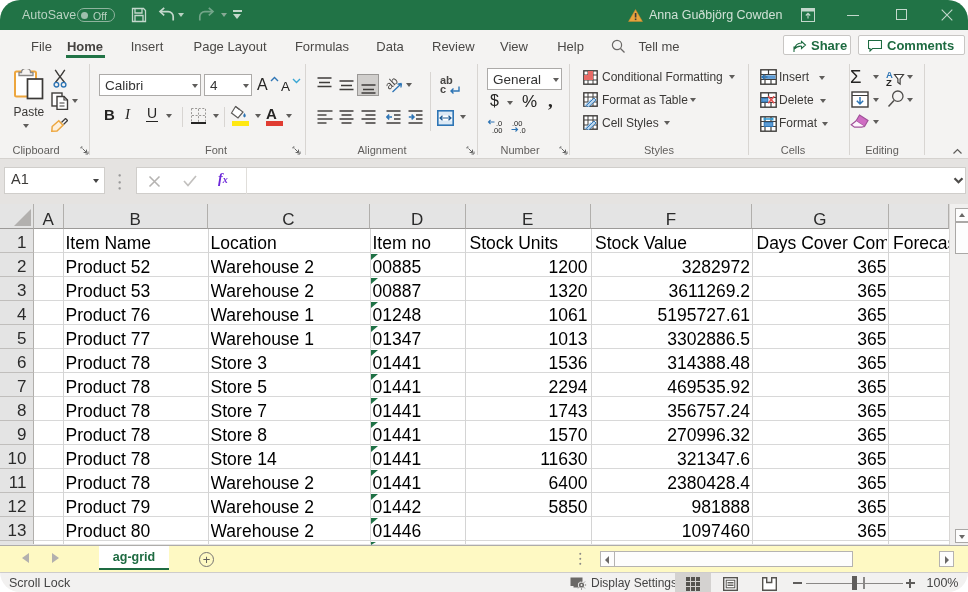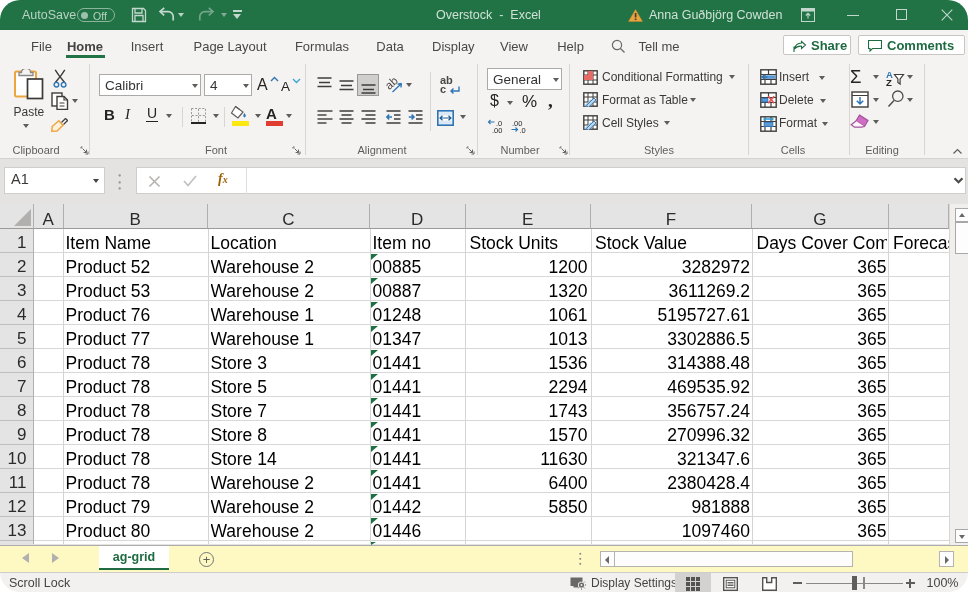--- a/index.html
+++ b/index.html
@@ -67,21 +67,20 @@
       <path d="M6.2 0.8 L2 4.6 L6.2 8.4" fill="none" stroke="#c3d8cc" stroke-width="1.7"></path>
     </svg>
     <span class="abs" style="left:178px; top:13px; width:0; height:0; border-left:3.5px solid transparent; border-right:3.5px solid transparent; border-top:4px solid #b9d2c2;"></span>
     <svg class="abs" style="left:198px; top:7px; opacity:.5;" width="17" height="16" viewBox="0 0 17 16">
       <path d="M15 4.6 H6.8 A5 5 0 0 0 1.8 9.6 V13.5" fill="none" stroke="#c3d8cc" stroke-width="1.7"></path>
       <path d="M10.8 0.8 L15 4.6 L10.8 8.4" fill="none" stroke="#c3d8cc" stroke-width="1.7"></path>
     </svg>
     <span class="abs" style="left:221px; top:13px; width:0; height:0; border-left:3.5px solid transparent; border-right:3.5px solid transparent; border-top:4px solid #87a995;"></span>
     <span class="abs" style="left:233px; top:10px; width:9px; height:1.5px; background:#c3d8cc;"></span>
     <span class="abs" style="left:233px; top:14px; width:0; height:0; border-left:4.5px solid transparent; border-right:4.5px solid transparent; border-top:5px solid #c3d8cc;"></span>
-    <span class="tb-txt" style="left:436px; color:#d0e1d6;">Overstock&nbsp; -&nbsp; Excel</span>
     <svg class="abs" style="left:628px; top:9px;" width="15" height="13" viewBox="0 0 15 13">
       <path d="M7.5 0.5 L14.5 12.5 H0.5 Z" fill="#e8a33d" stroke="#c98a2e" stroke-width="0.5"></path>
       <rect x="6.8" y="4" width="1.6" height="4.5" fill="#3a3a3a"></rect>
       <rect x="6.8" y="9.5" width="1.6" height="1.6" fill="#3a3a3a"></rect>
     </svg>
     <span class="tb-txt" style="left:649px; color:#d0e1d6; font-size:12.5px;">Anna Guðbjörg Cowden</span>
     <svg class="abs" style="left:801px; top:8px;" width="14" height="14" viewBox="0 0 14 14">
       <rect x="0.5" y="0.5" width="13" height="13" fill="none" stroke="#c3d8cc" stroke-width="1"></rect>
       <rect x="0.5" y="0.5" width="13" height="3" fill="#c3d8cc"></rect>
       <path d="M7 10.5 V5.5 M4.8 7.5 L7 5.3 L9.2 7.5" fill="none" stroke="#c3d8cc" stroke-width="1.1"></path>
@@ -93,21 +92,21 @@
     </svg>
   </div>
   <div id="tabrow">
     <span class="rtab" style="left:29px; width:25px;">File</span>
     <span class="rtab" style="left:66px; width:38px; color:#454341; font-weight:bold;">Home</span>
     <span class="abs" style="left:65.5px; top:25px; width:39px; height:3px; background:#217346;"></span>
     <span class="rtab" style="left:130px; width:34px;">Insert</span>
     <span class="rtab" style="left:190px; width:80px;">Page Layout</span>
     <span class="rtab" style="left:294px; width:56px;">Formulas</span>
     <span class="rtab" style="left:375px; width:30px;">Data</span>
-    <span class="rtab" style="left:432px; width:42px;">Display</span>
+    <span class="rtab" style="left:432px; width:42px;">Review</span>
     <span class="rtab" style="left:499px; width:30px;">View</span>
     <span class="rtab" style="left:557px; width:27px;">Help</span>
     <svg class="abs" style="left:611px; top:9px;" width="15" height="15" viewBox="0 0 15 15">
       <circle cx="6" cy="6" r="4.6" fill="none" stroke="#6a6866" stroke-width="1.2"></circle>
       <path d="M9.5 9.5 L13.5 13.5" stroke="#6a6866" stroke-width="1.2"></path>
     </svg>
     <span class="rtab" style="left:636px; width:46px;">Tell me</span>
     <span class="abs" style="left:783px; top:5px; width:68px; height:20px; background:#fff; border:1px solid #c8c6c4; border-radius:2px;">
       <svg class="abs" style="left:9px; top:3.5px;" width="14" height="13" viewBox="0 0 14 13">
         <path d="M1 12 v-5 h4 M8.5 1.5 l4 3.5 l-4 3.5 v-2.3 c-3.5-.3-5.5 1-7 2.8 c.6-3.6 2.8-5.8 7-6 z" fill="none" stroke="#1e6b41" stroke-width="1.1"></path>
@@ -361,21 +360,21 @@
       <span class="caret" style="left:88px; top:11px; border-top-color:#444;"></span>
     </span>
     <span class="abs" style="left:118px; top:13px; width:4px; height:18px; color:#999; font-size:5.5px; line-height:6.5px;">●<br>●<br>●</span>
     <span id="fxbox">
       <svg class="abs" style="left:11px; top:6.5px;" width="13" height="13" viewBox="0 0 13 13">
           <path d="M1.5 1.5 L11.5 11.5 M11.5 1.5 L1.5 11.5" stroke="#b5b3b1" stroke-width="1.6"></path>
         </svg>
       <svg class="abs" style="left:46px; top:7px;" width="14" height="12" viewBox="0 0 14 12">
           <path d="M1 6 L5 10.5 L13 1" fill="none" stroke="#c2c0be" stroke-width="1.7"></path>
         </svg>
-      <span class="abs" style="left:81px; top:3px; font-size:14px; font-style:italic; font-family:'Liberation Serif',serif; font-weight:bold; color:#a16207;">f<span style="font-size:10px;">x</span></span>
+      <span class="abs" style="left:81px; top:3px; font-size:14px; font-style:italic; font-family:'Liberation Serif',serif; font-weight:bold; color:#6d28d9;">f<span style="font-size:10px;">x</span></span>
       <span class="abs" style="left:109px; top:0; width:1px; height:26px; background:#e0deda;"></span>
       <svg class="abs" style="left:816px; top:9px;" width="11" height="8" viewBox="0 0 11 8">
           <path d="M1.5 1.2 L5.5 5.2 L9.5 1.2" fill="none" stroke="#4f4d4b" stroke-width="2.2"></path>
         </svg>
     </span>
   </div>
   <div id="grid">
     <div class="hcell" style="left:0; width:34px;">
         <span class="abs" style="left:14px; top:5px; width:0; height:0; border-left:17px solid transparent; border-bottom:17px solid #b2b0ae;"></span>
       </div>

